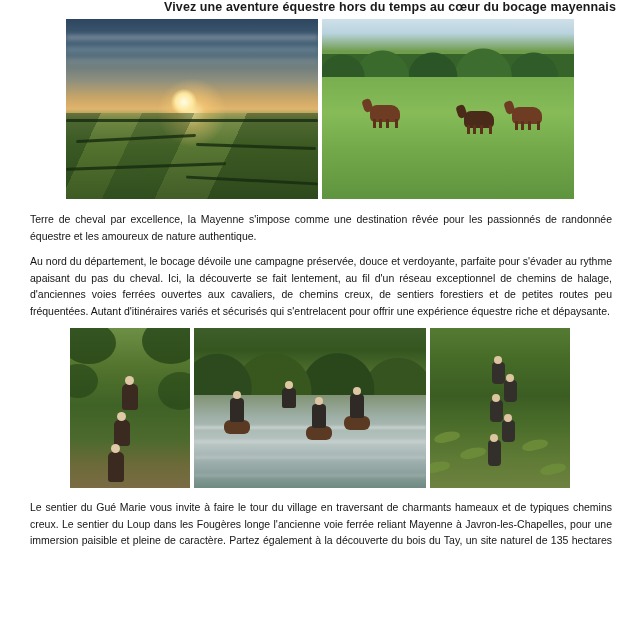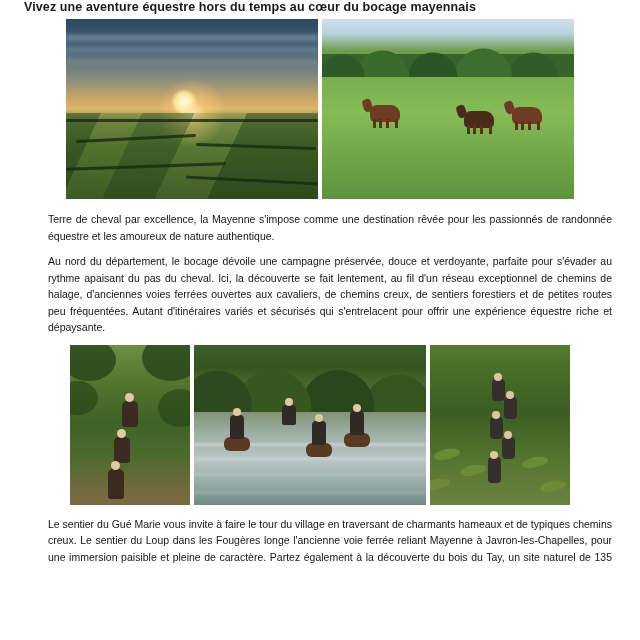--- a/index.html
+++ b/index.html
@@ -17,21 +17,21 @@
   .page {
     position: relative;
     width: 640px;
     height: 640px;
     box-sizing: border-box;
     padding: 0 24px;
   }
   .doc-title {
     font-size: 12.5px;
     font-weight: bold;
-    text-align: left;
+    text-align: right;
     color: #1a1a1a;
     letter-spacing: .1px;
     margin: 0;
     padding-top: 0px;
     height: 14px;
     overflow: hidden;
     white-space: nowrap;
   }
   
   .gallery {
@@ -181,21 +181,21 @@
   
   .body-text {
     margin: 0;
     padding: 0 0 0 0;
   }
   .para {
     font-size: 10.5px;
     line-height: 16.5px;
     text-align: justify;
     color: #141414;
-    margin: 0 0 9px 18px;
+    margin: 0 0 9px 0;
     padding: 0 4px 0 6px;
   }
   .para.first { margin-top: 12px; }
   .gap-after-gallery { margin-top: 11px; }
   .clip-bottom {
     max-height: 48px;
     overflow: hidden;
   }
 </style>
 </head>

